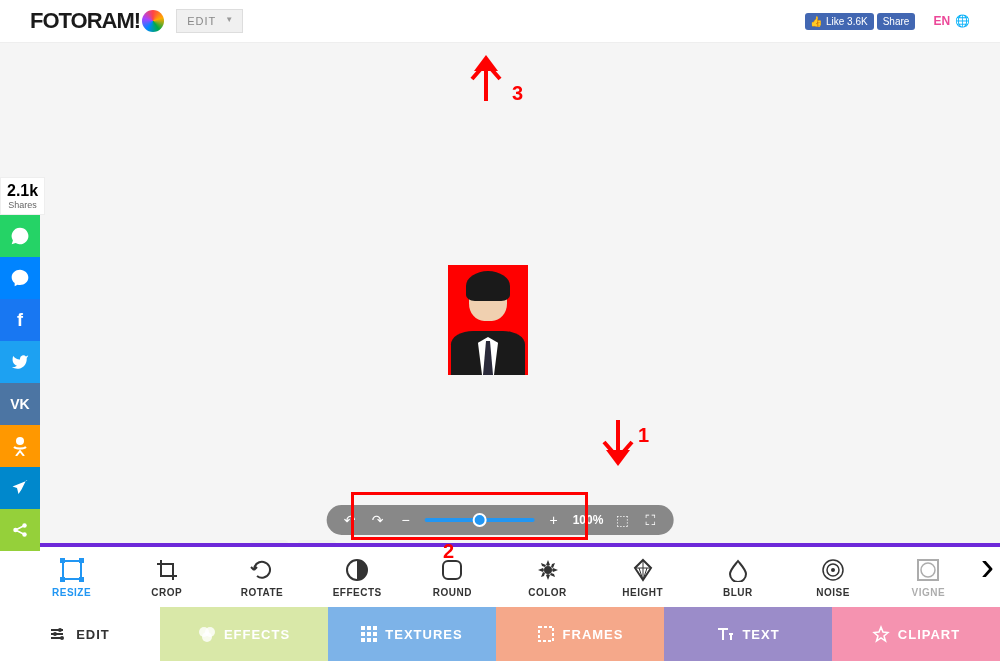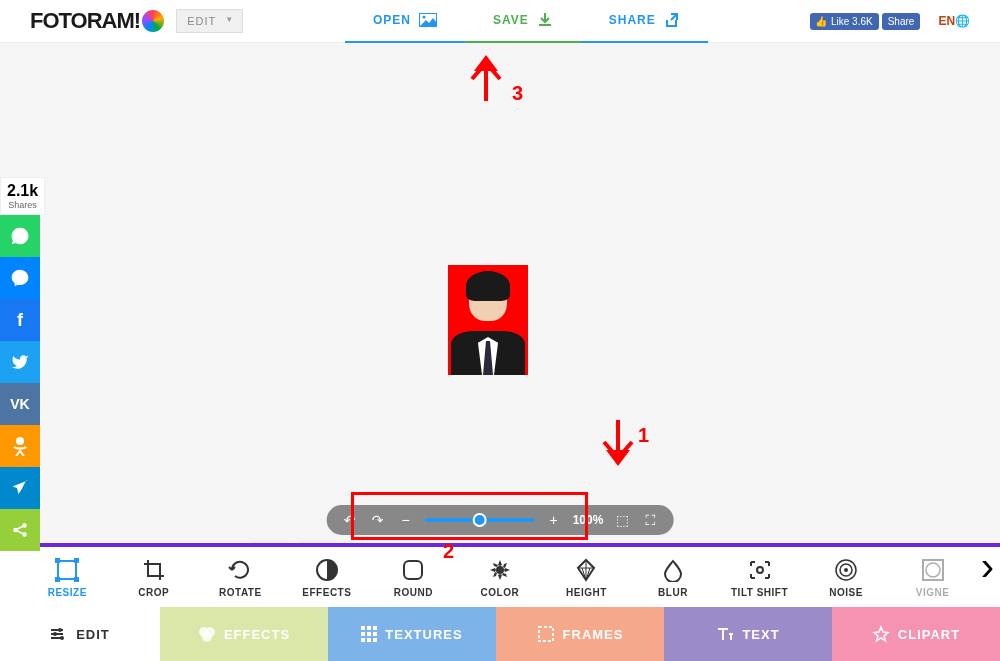--- a/index.html
+++ b/index.html
@@ -9,21 +9,21 @@
 .logo-o{display:inline-block;width:22px;height:22px;border-radius:50%;background:conic-gradient(#ff4444,#ffaa00,#00aa44,#0088ff,#aa44ff,#ff4444);margin-left:2px}
 .mode-select{background:#f0f0f0;border:1px solid #ddd;padding:5px 26px 5px 10px;margin-left:12px;font-size:11px;color:#888;letter-spacing:1px;position:relative}
 .mode-select::after{content:"▼";position:absolute;right:8px;font-size:8px;color:#999}
 .top-actions{display:flex;margin-left:auto;gap:0}
 .top-action{padding:0 28px;font-size:12px;font-weight:700;letter-spacing:1px;display:flex;align-items:center;gap:8px;height:43px;border-bottom:2px solid transparent;cursor:pointer}
 .top-action.open{color:#2196f3;border-bottom-color:#2196f3}
 .top-action.save{color:#4caf50;border-bottom-color:#4caf50}
 .top-action.share{color:#2196f3;border-bottom-color:#2196f3}
 .fb-group{margin-left:auto;display:flex;gap:3px}
 .fb-like{background:#4267b2;color:#fff;font-size:10px;padding:3px 6px;border-radius:3px;display:flex;align-items:center;gap:3px}
-.lang{margin-left:18px;font-size:12px;font-weight:700;color:#c2410c;display:flex;align-items:flex-start;}
+.lang{margin-left:18px;font-size:12px;font-weight:700;color:#ec4899;display:flex;align-items:flex-start;gap:5px}
 .canvas-area{position:absolute;top:43px;left:0;right:0;bottom:117px;background:#f5f5f5}
 .social-sidebar{position:absolute;left:0;top:134px;z-index:5}
 .share-count{background:#fff;padding:4px 6px;text-align:center;border:1px solid #eee}
 .share-count .n{font-size:16px;font-weight:700}
 .share-count .t{font-size:9px;color:#666}
 .soc{width:40px;height:42px;display:flex;align-items:center;justify-content:center;color:#fff;font-size:18px;cursor:pointer}
 .photo{position:absolute;left:448px;top:222px;width:80px;height:110px;background:#ff0000}
 .photo-head{position:absolute;top:12px;left:50%;transform:translateX(-50%);width:38px;height:44px;background:#f0d0b0;border-radius:45% 45% 40% 40%}
 .photo-hair{position:absolute;top:6px;left:50%;transform:translateX(-50%);width:44px;height:30px;background:#1a1a1a;border-radius:50% 50% 20% 20%}
 .photo-body{position:absolute;bottom:0;left:50%;transform:translateX(-50%);width:74px;height:44px;background:#1a1a1a;border-radius:30% 30% 0 0}
@@ -63,42 +63,20 @@
 </style>
 </head>
 <body>
 
 <div class="header">
   <div class="logo">
       <span>FOTORAM!</span>
       <span class="logo-o"></span>
     </div>
   <div class="mode-select">EDIT</div>
-  <div class="top-actions">
-    <div class="top-action open">
-        <span>OPEN</span>
-        <svg width="18" height="14" viewBox="0 0 18 14">
-          <rect x="0" y="0" width="18" height="14" fill="none" stroke="#2196f3" stroke-width="2"></rect>
-          <circle cx="5" cy="4" r="1.5" fill="#2196f3"></circle>
-          <path d="M2 12 L7 7 L10 10 L14 5 L18 10 L18 14 L0 14 Z" fill="#2196f3"></path>
-        </svg>
-      </div>
-    <div class="top-action save">
-        <span>SAVE</span>
-        <svg width="16" height="16" viewBox="0 0 16 16">
-          <path d="M8 1 L8 10 M4 6 L8 10 L12 6 M2 13 L14 13" stroke="#4caf50" stroke-width="2" fill="none"></path>
-        </svg>
-      </div>
-    <div class="top-action share">
-        <span>SHARE</span>
-        <svg width="16" height="16" viewBox="0 0 16 16">
-          <path d="M3 8 L3 14 L12 14 L12 8 M7 2 L13 2 L13 8 M13 2 L7 8" stroke="#2196f3" stroke-width="2" fill="none"></path>
-        </svg>
-      </div>
-  </div>
   <div class="fb-group">
     <div class="fb-like">👍 <span>Like 3.6K</span></div>
     <div class="fb-like">Share</div>
   </div>
   <div class="lang">
       <span>EN</span>
       <span>🌐</span>
     </div>
 </div>
 
@@ -266,29 +244,20 @@
       </span>
       <span class="tool-label">HEIGHT</span>
     </div>
   <div class="tool">
       <span class="tool-icon">
         <svg width="24" height="24" viewBox="0 0 24 24">
           <path d="M12 3 C16 8 20 12 20 16 A8 8 0 0 1 4 16 C4 12 8 8 12 3 Z" fill="none" stroke="#333" stroke-width="2"></path>
         </svg>
       </span>
       <span class="tool-label">BLUR</span>
-    </div>
-  <div class="tool">
-      <span class="tool-icon">
-        <svg width="24" height="24" viewBox="0 0 24 24">
-          <circle cx="12" cy="12" r="3" fill="none" stroke="#333" stroke-width="2"></circle>
-          <path d="M3 4h4M17 4h4M3 20h4M17 20h4M3 4v4M21 4v4M3 16v4M21 16v4" stroke="#333" stroke-width="2"></path>
-        </svg>
-      </span>
-      <span class="tool-label">TILT SHIFT</span>
     </div>
   <div class="tool">
       <span class="tool-icon">
         <svg width="24" height="24" viewBox="0 0 24 24">
           <circle cx="12" cy="12" r="2" fill="#333"></circle>
           <circle cx="12" cy="12" r="6" fill="none" stroke="#333" stroke-width="1.5"></circle>
           <circle cx="12" cy="12" r="10" fill="none" stroke="#333" stroke-width="1.5"></circle>
         </svg>
       </span>
       <span class="tool-label">NOISE</span>

